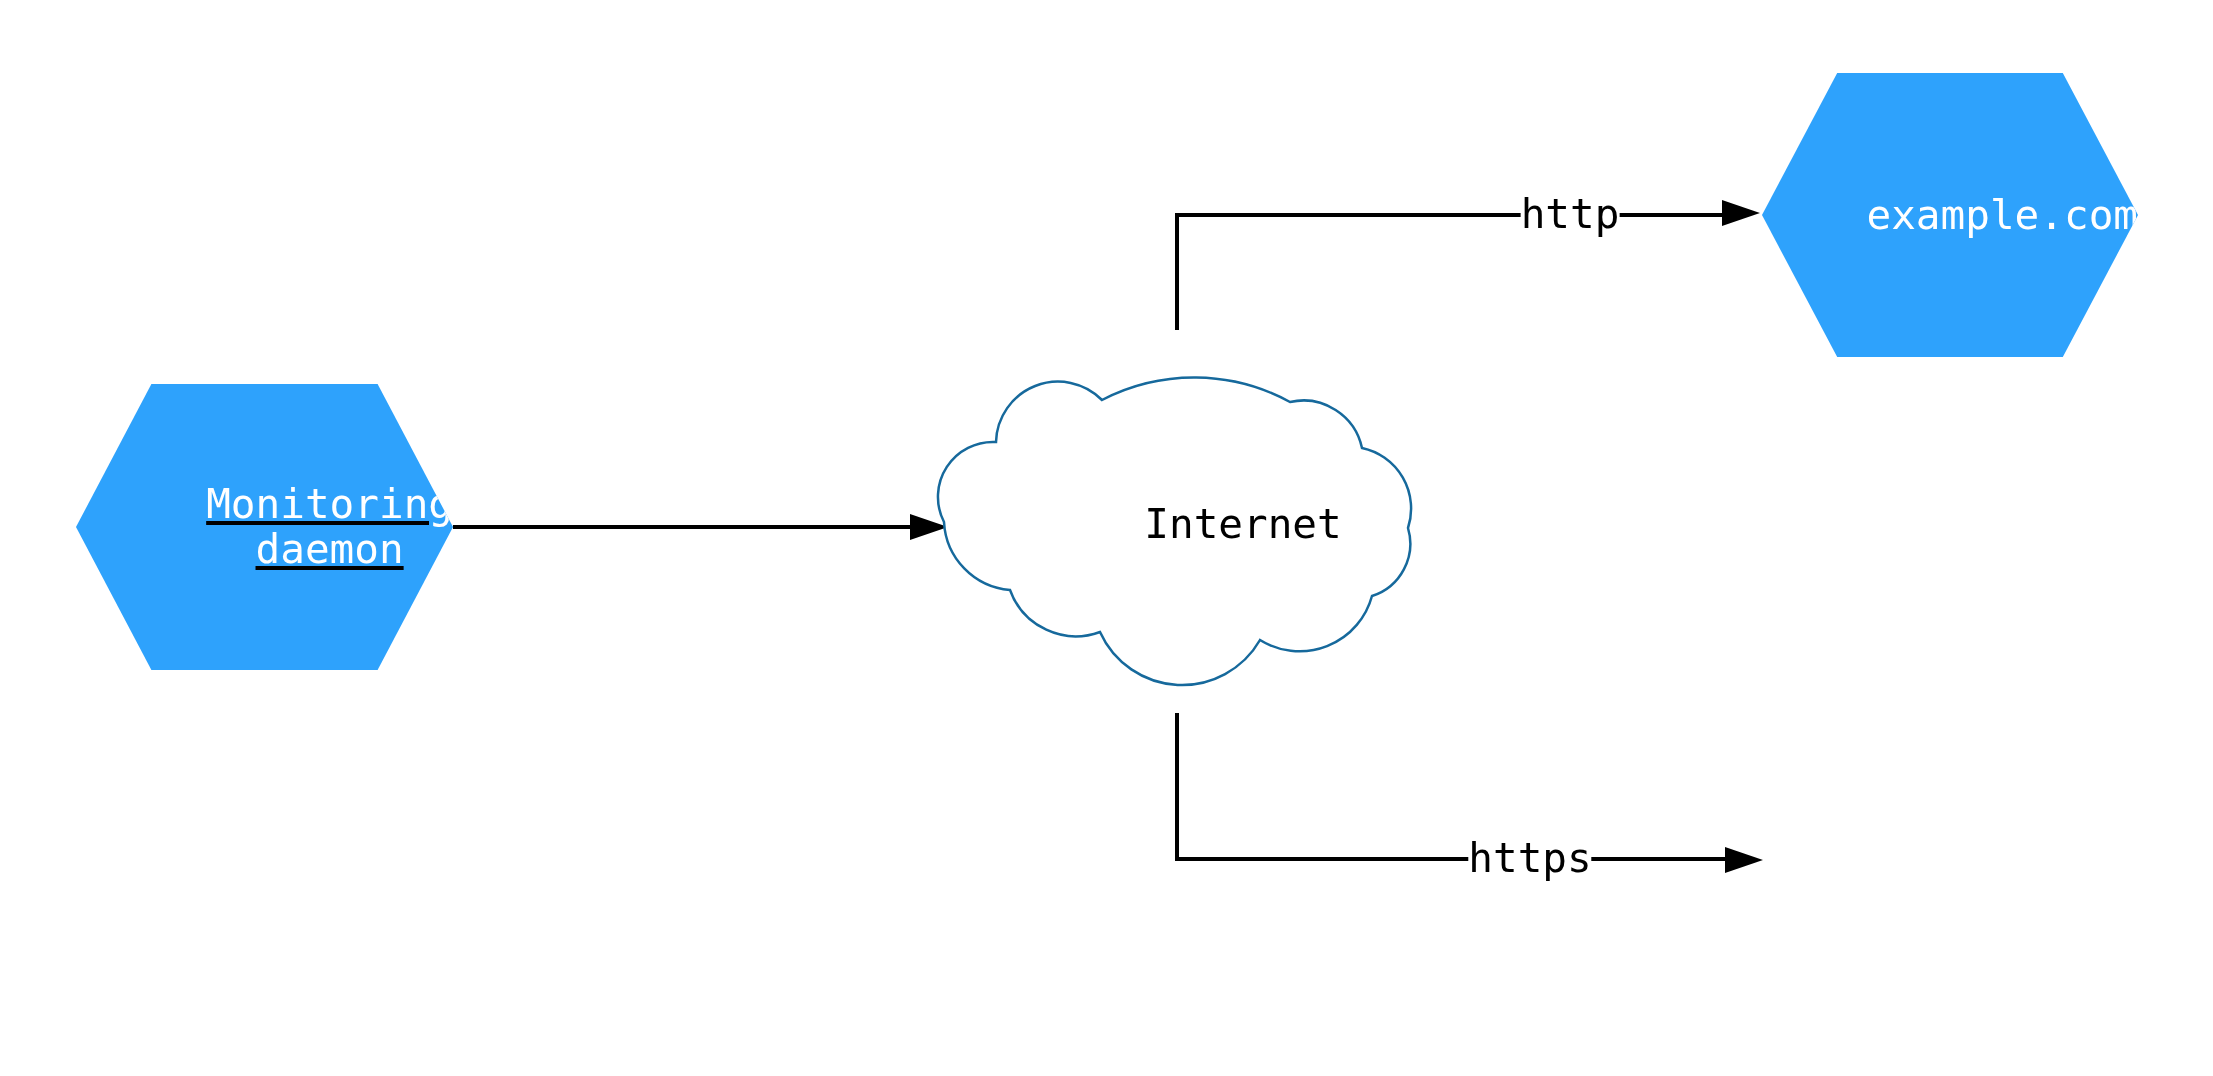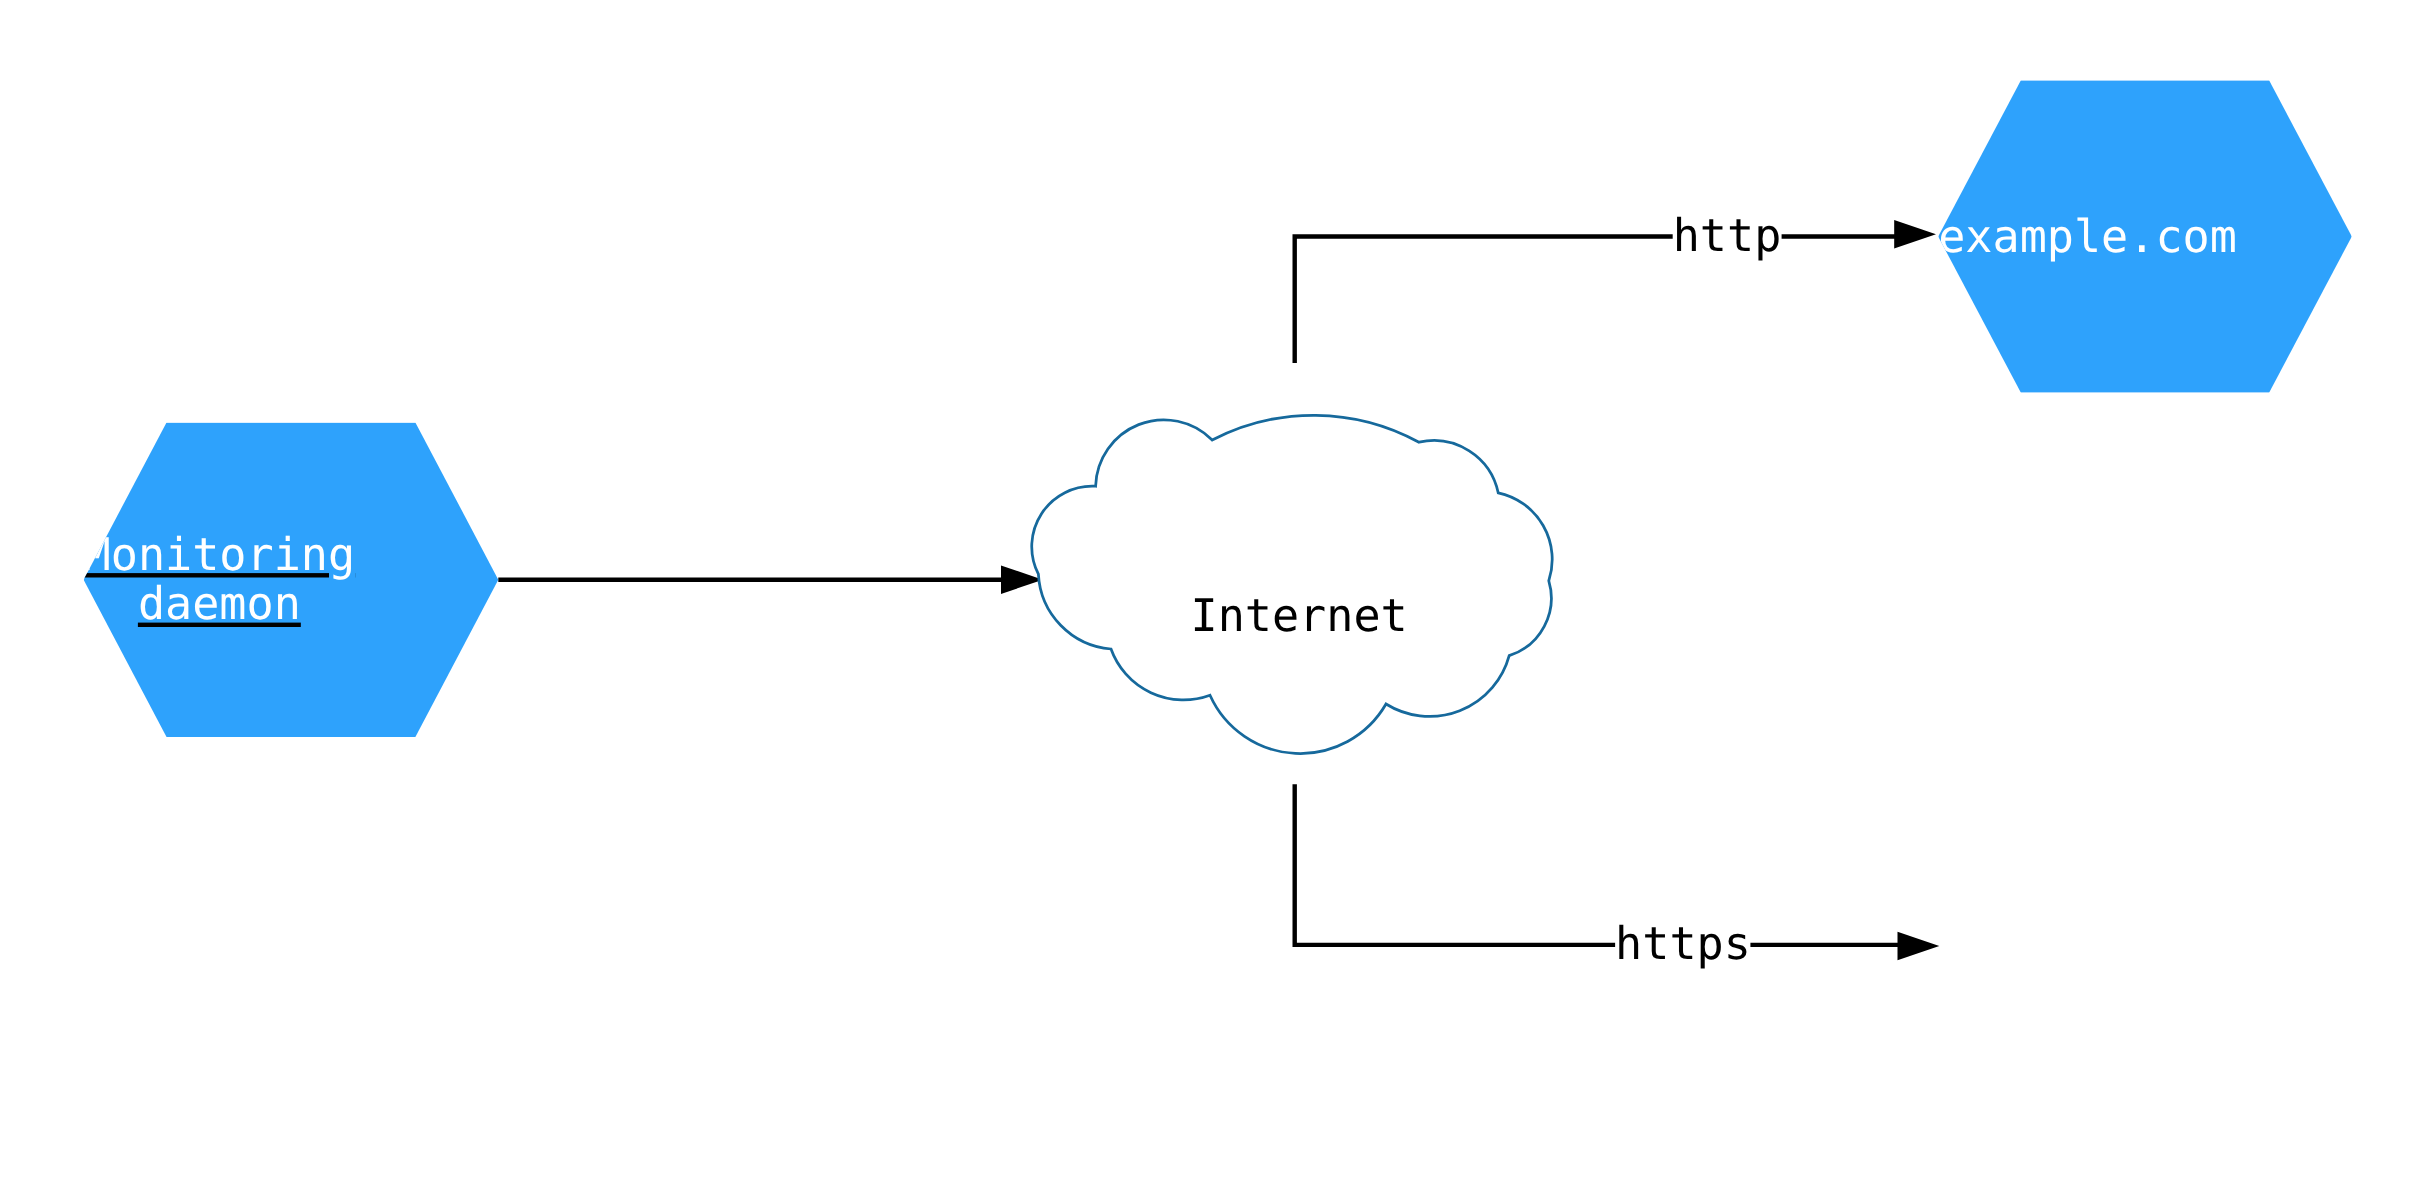--- a/index.html
+++ b/index.html
@@ -29,21 +29,21 @@
     fill: var(--cloud_fill, #ffffff);
     stroke: var(--cloud_stroke, #16699c);
     stroke-width: 2.5;
   }
   .hex-node {
     position: absolute;
     background: var(--node_fill, #2ea2fc);
     clip-path: polygon(0% 50%, 20% 0%, 80% 0%, 100% 50%, 80% 100%, 20% 100%);
     display: flex;
     align-items: center;
-    justify-content: flex-start;
+    justify-content: flex-end;
   }
   .hex-label {
     color: var(--node_text, #ffffff);
     font-size: 41px;
     line-height: 45px;
     text-align: center;
     white-space: pre-line;
   }
   .edge-label {
     position: absolute;
@@ -90,21 +90,21 @@
              A 90 90 0 0 1 1100 632
              A 70 70 0 0 1 1010 590
              A 72 72 0 0 1 944 522 Z"></path>
   </svg>
 
   <div class="hex-node" style="left:76px; top:384px; width:377px; height:286px;text-decoration:underline;">
     <div class="hex-label">Monitoring
 daemon</div>
   </div>
 
-  <div class="cloud-label" style="left:1181px; top:524px;margin-top:36px;">Internet</div>
+  <div class="cloud-label" style="left:1243px; top:524px;">Internet</div>
 
   <div class="hex-node" style="left:1762px; top:73px; width:376px; height:284px;">
     <div class="hex-label">example.com</div>
   </div>
 
 
 
   <div class="edge-label" style="left:1530px; top:214px;margin-left:40px;">http</div>
 
   <div class="edge-label" style="left:1530px; top:858px;">https</div>

